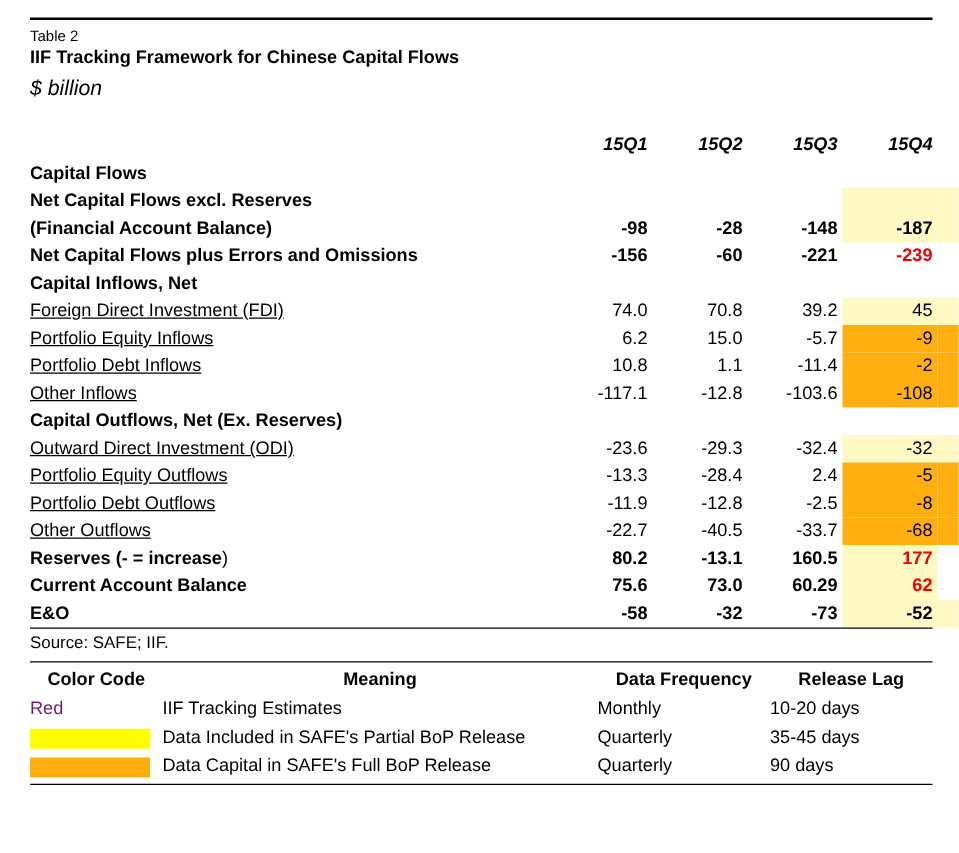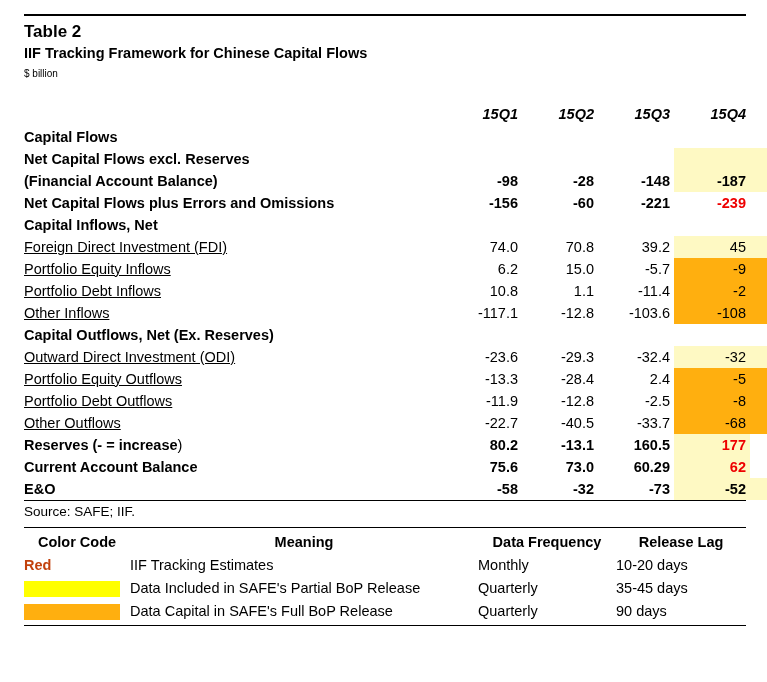--- a/index.html
+++ b/index.html
@@ -27,31 +27,32 @@
     width: 722px;
   }
   .rule-thin {
     border-top: 1px solid #000;
     width: 722px;
   }
   .title-block {
     padding: 5px 0 0 0;
   }
   .tbl-label {
-    font-weight: bold;
-    font-size: 17px;
+    font-weight: normal;
+    font-size: 12px;
     line-height: 1.35;
   }
   .tbl-title {
     font-weight: bold;
     font-size: 14.5px;
     line-height: 1.35;
   }
   .units {
-    font-size: 10px;
+    font-style: italic;
+    font-size: 17px;
     padding-top: 4px;
     padding-bottom: 2px;
   }
 
   table.main {
     border-collapse: collapse;
     width: 722px;
     table-layout: fixed;
     font-size: 14.5px;
   }
@@ -103,22 +104,22 @@
     line-height: 1.45;
     text-align: left;
     white-space: nowrap;
   }
   .lg-c1 { width: 106px; }
   .lg-c2 { width: 348px; }
   .lg-c3 { width: 138px; }
   .lg-c4 { width: 130px; }
   table.legend thead td { font-weight: bold; text-align: center; }
   .swatch-red {
-    color: #c2410c;
-    font-weight: bold;
+    color: #701a75;
+    font-weight: normal;
   }
   .swatch-box {
     display: inline-block;
     width: 96px;
     height: 16px;
     vertical-align: middle;
   }
   .legend-rule {
     border-top: 1.5px solid #000;
     width: 722px;

